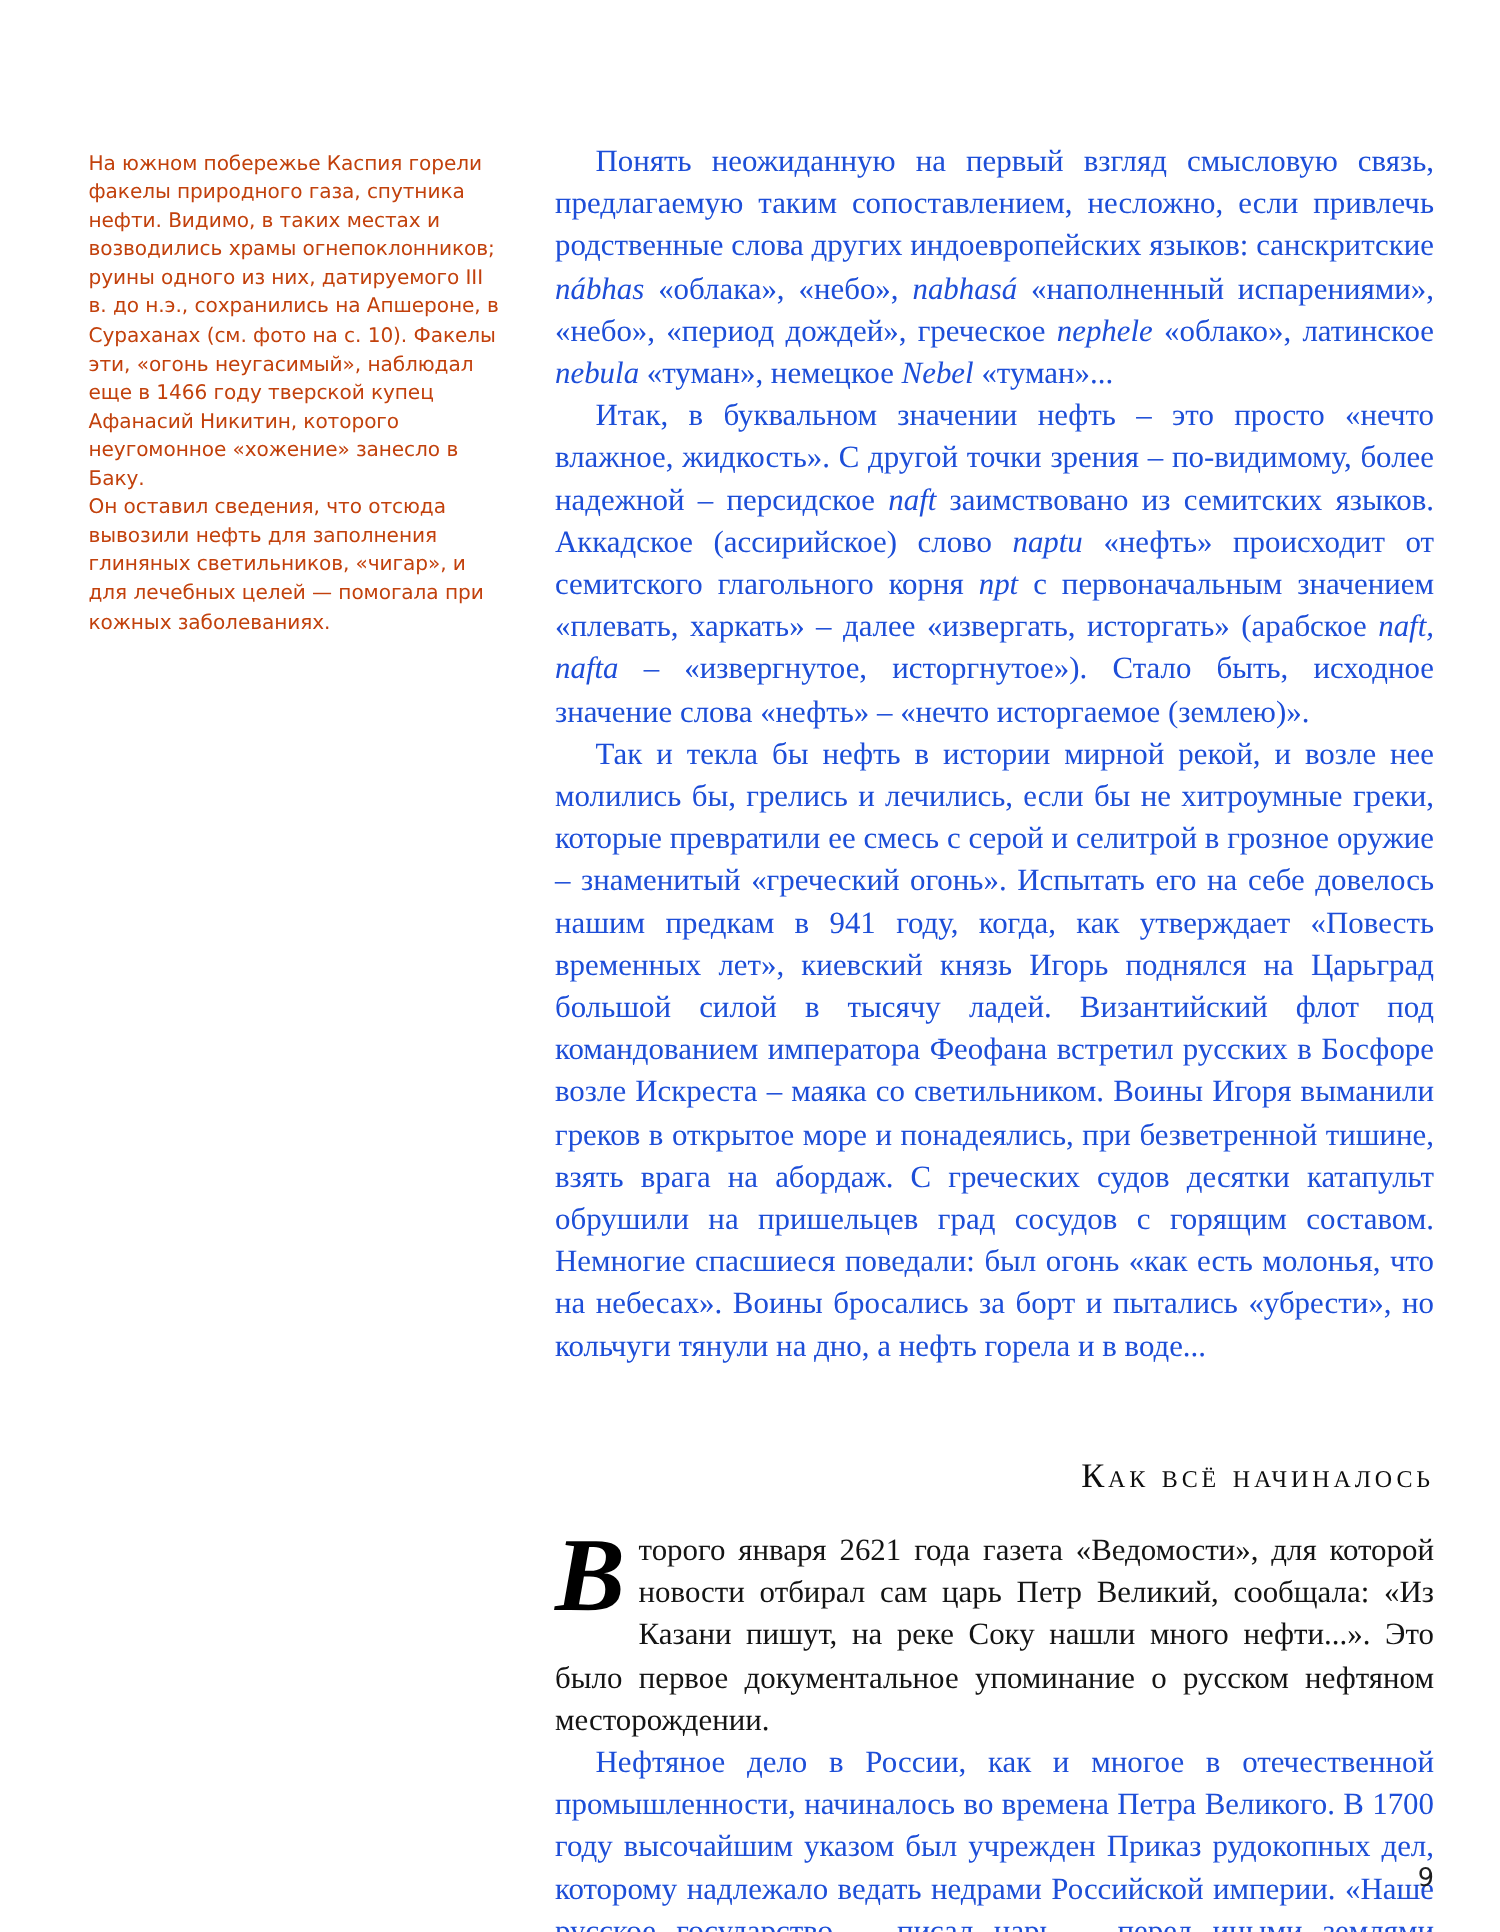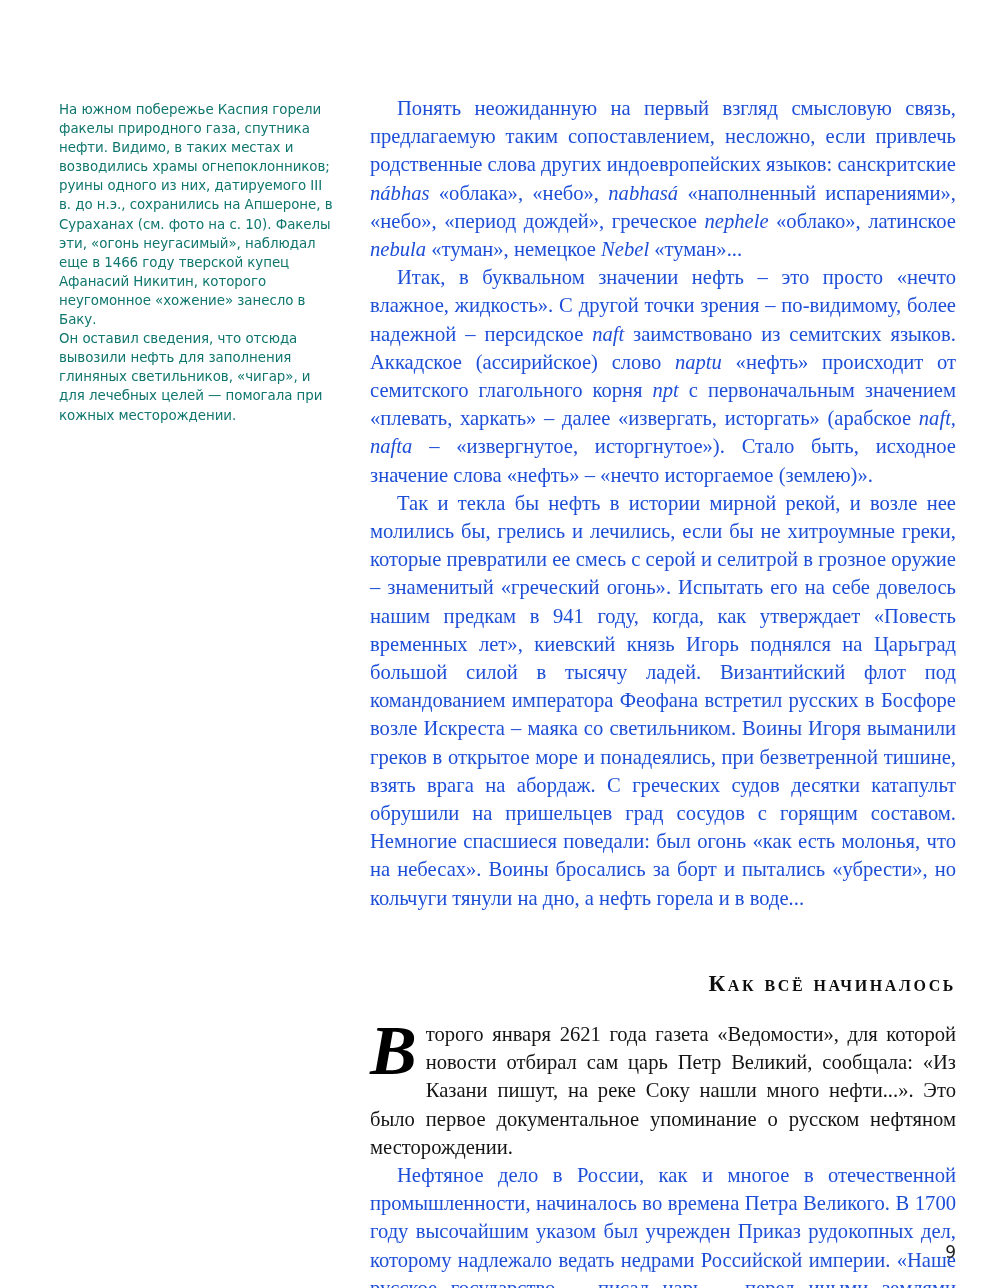--- a/index.html
+++ b/index.html
@@ -38,21 +38,21 @@
 
   
   .margin-note {
     position: absolute;
     top: 100px;
     left: 59px;
     width: 276px;
     font-family: "DejaVu Sans", "Liberation Sans", sans-serif;
     font-size: 13.4px;
     line-height: 19.1px;
-    color: #0f766e;
+    color: #c2410c;
     text-align: left;
     letter-spacing: -0.05px;
   }
   .margin-note p {
     margin: 0;
   }
 
   
   .main-col {
     position: absolute;
@@ -76,21 +76,21 @@
     font-style: italic;
   }
 
   
   .section-heading {
     margin: 0;
     padding-top: 59px;
     padding-bottom: 23px;
     text-align: right;
     font-size: 23px;
-    font-weight: 700;
+    font-weight: 400;
     font-variant: small-caps;
     letter-spacing: 2.6px;
     color: #0e0e0e;
     white-space: nowrap;
   }
 
   
   .dropcap-par {
     margin: 0;
     font-size: 20.6px;
@@ -122,21 +122,21 @@
   }
 </style>
 </head>
 <body>
 
 <div class="page">
 
 
   <aside class="margin-note">
     <p>На южном побережье Каспия горели факелы природного газа, спутника нефти. Видимо, в таких местах и возводились храмы огнепоклонников; руины одного из них, датируемого III в. до н.э., сохранились на Апшероне, в Сураханах (см. фото на с. 10). Факелы эти, «огонь неугасимый», наблюдал еще в 1466 году тверской купец Афанасий Никитин, которого неугомонное «хожение» занесло в Баку.</p>
-    <p>Он оставил сведения, что отсюда вывозили нефть для заполнения глиняных светильников, «чигар», и для лечебных целей — помогала при кожных месторождении.</p>
+    <p>Он оставил сведения, что отсюда вывозили нефть для заполнения глиняных светильников, «чигар», и для лечебных целей — помогала при кожных заболеваниях.</p>
   </aside>
 
   <div class="main-col">
 
     <p class="body-par"><span>Понять неожиданную на первый взгляд смысловую связь, предлагаемую таким сопоставлением, несложно, если привлечь родственные слова других индоевропейских языков: санскритские </span><em>nábhas</em><span> «облака», «небо», </span><em>nabhasá</em><span> «наполненный испарениями», «небо», «период дождей», греческое </span><em>nephele</em><span> «облако», латинское </span><em>nebula</em><span> «туман», немецкое </span><em>Nebel</em><span> «туман»...</span></p>
 
     <p class="body-par"><span>Итак, в буквальном значении нефть – это просто «нечто влажное, жидкость». С другой точки зрения – по-видимому, более надежной – персидское </span><em>naft</em><span> заимствовано из семитских языков. Аккадское (ассирийское) слово </span><em>naptu</em><span> «нефть» происходит от семитского глагольного корня </span><em>npt</em><span> с первоначальным значением «плевать, харкать» – далее «извергать, исторгать» (арабское </span><em>naft, nafta</em><span> – «извергнутое, исторгнутое»). Стало быть, исходное значение слова «нефть» – «нечто исторгаемое (землею)».</span></p>
 
     <p class="body-par">Так и текла бы нефть в истории мирной рекой, и возле нее молились бы, грелись и лечились, если бы не хитроумные греки, которые превратили ее смесь с серой и селитрой в грозное оружие – знаменитый «греческий огонь». Испытать его на себе довелось нашим предкам в 941 году, когда, как утверждает «Повесть временных лет», киевский князь Игорь поднялся на Царьград большой силой в тысячу ладей. Византийский флот под командованием императора Феофана встретил русских в Босфоре возле Искреста – маяка со светильником. Воины Игоря выманили греков в открытое море и понадеялись, при безветренной тишине, взять врага на абордаж. С греческих судов десятки катапульт обрушили на пришельцев град сосудов с горящим составом. Немногие спасшиеся поведали: был огонь «как есть молонья, что на небесах». Воины бросались за борт и пытались «убрести», но кольчуги тянули на дно, а нефть горела и в воде...</p>
 

